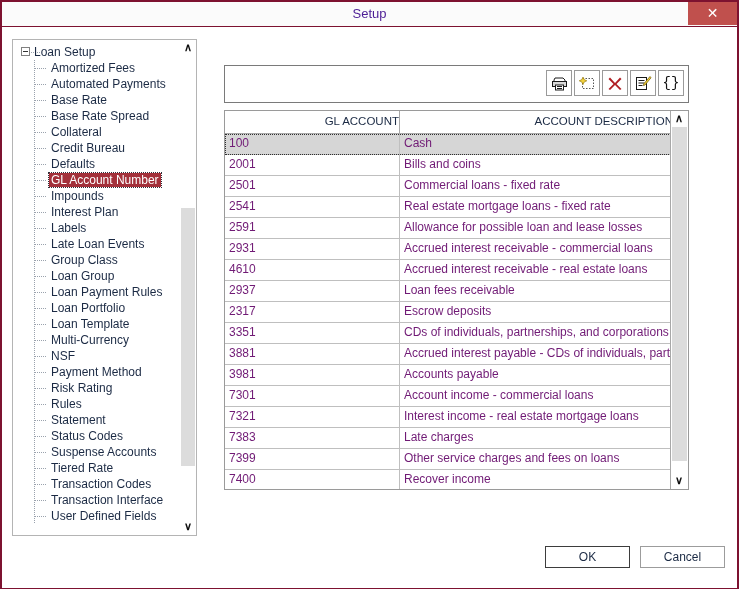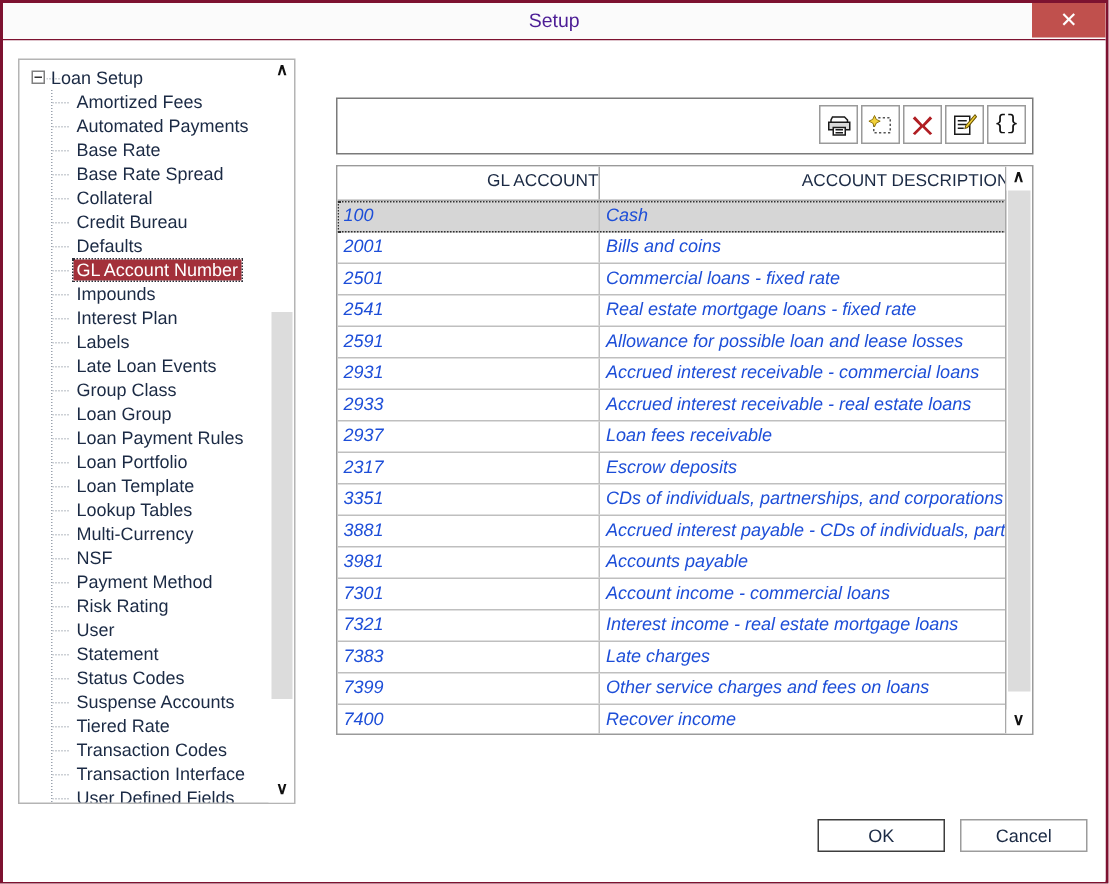--- a/index.html
+++ b/index.html
@@ -247,24 +247,23 @@
     display: flex;
     height: 20px;
     border-bottom: 1px solid #bfbfbf;
     cursor: default;
   }
   .gr-cell {
     box-sizing: border-box;
     line-height: 19px;
     padding-left: 4px;
     font-size: 12px;
-    color: #1d4ed8;
+    color: #701a75;
     white-space: nowrap;
     overflow: hidden;
-    font-style: italic;
   }
   .gr-cell.col0 { width: 175px; border-right: 1px solid #bfbfbf; }
   .gr-cell.col1 { width: 273px; }
   .grid-row.selected { background: #d6d6d6; }
   .grid-row.selected .gr-cell { }
   .grid-row.selected {
     outline: 1px dotted #303030;
     outline-offset: -1px;
   }
 
@@ -329,26 +328,25 @@
           <div class="tree-row child selected"><span class="vline"></span><span class="hline"></span><span class="tree-label">GL Account Number</span></div>
           <div class="tree-row child"><span class="vline"></span><span class="hline"></span><span class="tree-label">Impounds</span></div>
           <div class="tree-row child"><span class="vline"></span><span class="hline"></span><span class="tree-label">Interest Plan</span></div>
           <div class="tree-row child"><span class="vline"></span><span class="hline"></span><span class="tree-label">Labels</span></div>
           <div class="tree-row child"><span class="vline"></span><span class="hline"></span><span class="tree-label">Late Loan Events</span></div>
           <div class="tree-row child"><span class="vline"></span><span class="hline"></span><span class="tree-label">Group Class</span></div>
           <div class="tree-row child"><span class="vline"></span><span class="hline"></span><span class="tree-label">Loan Group</span></div>
           <div class="tree-row child"><span class="vline"></span><span class="hline"></span><span class="tree-label">Loan Payment Rules</span></div>
           <div class="tree-row child"><span class="vline"></span><span class="hline"></span><span class="tree-label">Loan Portfolio</span></div>
           <div class="tree-row child"><span class="vline"></span><span class="hline"></span><span class="tree-label">Loan Template</span></div>
-          <div class="tree-row child"><span class="vline"></span><span class="hline"></span><span class="tree-label">Lookup Tables</span></div>
           <div class="tree-row child"><span class="vline"></span><span class="hline"></span><span class="tree-label">Multi-Currency</span></div>
           <div class="tree-row child"><span class="vline"></span><span class="hline"></span><span class="tree-label">NSF</span></div>
           <div class="tree-row child"><span class="vline"></span><span class="hline"></span><span class="tree-label">Payment Method</span></div>
           <div class="tree-row child"><span class="vline"></span><span class="hline"></span><span class="tree-label">Risk Rating</span></div>
-          <div class="tree-row child"><span class="vline"></span><span class="hline"></span><span class="tree-label">User</span></div>
+          <div class="tree-row child"><span class="vline"></span><span class="hline"></span><span class="tree-label">Rules</span></div>
           <div class="tree-row child"><span class="vline"></span><span class="hline"></span><span class="tree-label">Statement</span></div>
           <div class="tree-row child"><span class="vline"></span><span class="hline"></span><span class="tree-label">Status Codes</span></div>
           <div class="tree-row child"><span class="vline"></span><span class="hline"></span><span class="tree-label">Suspense Accounts</span></div>
           <div class="tree-row child"><span class="vline"></span><span class="hline"></span><span class="tree-label">Tiered Rate</span></div>
           <div class="tree-row child"><span class="vline"></span><span class="hline"></span><span class="tree-label">Transaction Codes</span></div>
           <div class="tree-row child"><span class="vline"></span><span class="hline"></span><span class="tree-label">Transaction Interface</span></div>
           <div class="tree-row child"><span class="vline"></span><span class="hline"></span><span class="tree-label">User Defined Fields</span></div>
         </div>
       <div id="tree-scroll">
         <div class="sb-arrow up">∧</div>
@@ -434,21 +432,21 @@
             </div>
             <div class="grid-row">
               <div class="gr-cell col0">2591</div>
               <div class="gr-cell col1">Allowance for possible loan and lease losses</div>
             </div>
             <div class="grid-row">
               <div class="gr-cell col0">2931</div>
               <div class="gr-cell col1">Accrued interest receivable - commercial loans</div>
             </div>
             <div class="grid-row">
-              <div class="gr-cell col0">2933</div>
+              <div class="gr-cell col0">4610</div>
               <div class="gr-cell col1">Accrued interest receivable - real estate loans</div>
             </div>
             <div class="grid-row">
               <div class="gr-cell col0">2937</div>
               <div class="gr-cell col1">Loan fees receivable</div>
             </div>
             <div class="grid-row">
               <div class="gr-cell col0">2317</div>
               <div class="gr-cell col1">Escrow deposits</div>
             </div>

